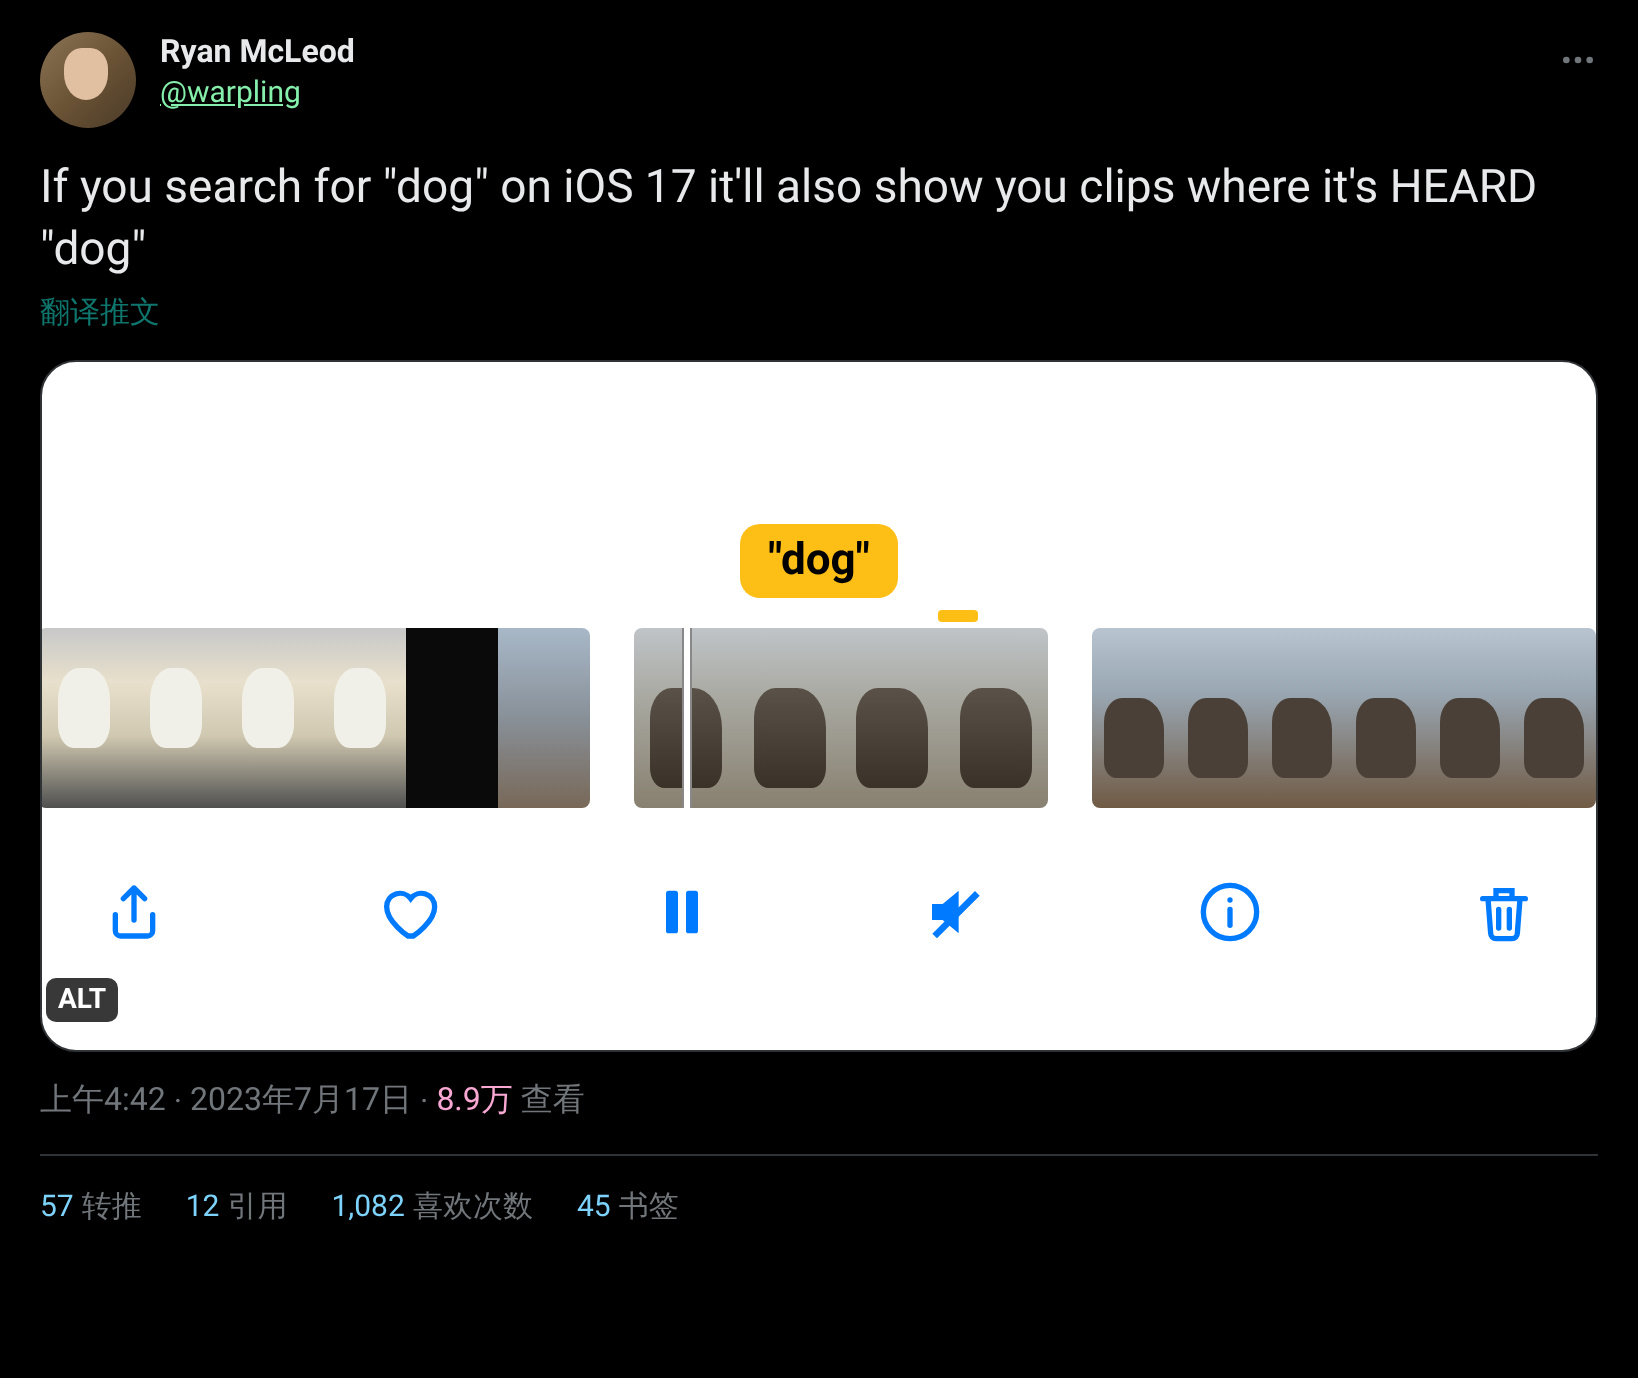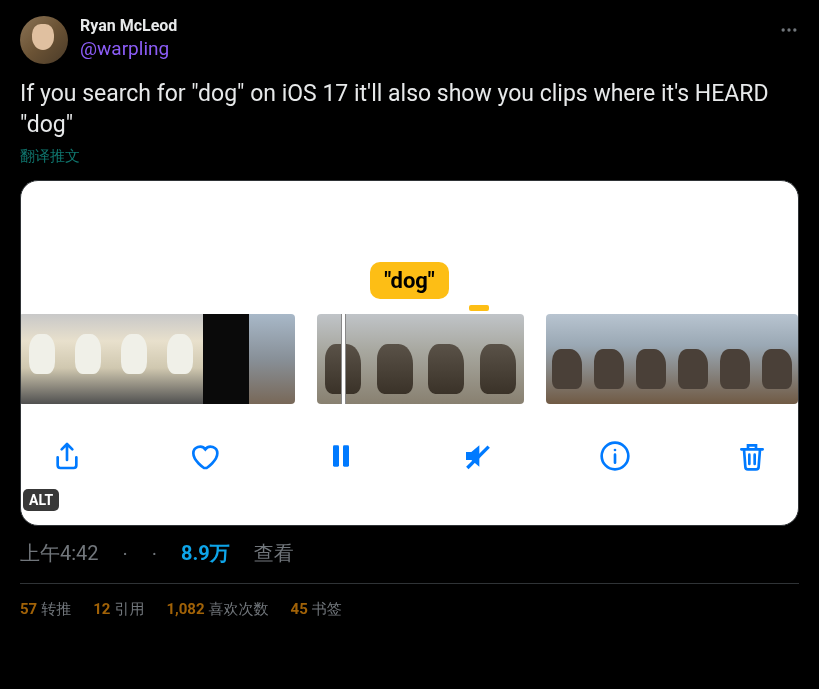--- a/index.html
+++ b/index.html
@@ -42,22 +42,23 @@
   .name-block {
     flex: 1;
     line-height: 1.3;
   }
   .display-name {
     font-weight: 700;
     font-size: 16px;
     color: #e7e9ea;
   }
   .handle {
-    font-size: 19px;
-    color: #8b5cf6;
+    font-size: 15px;
+    color: #86efac;
+    text-decoration: underline;
   }
   .more-icon {
     color: #71767b;
     padding-top: 4px;
   }
   .more-icon svg { width: 20px; height: 20px; fill: currentColor; }
   .tweet-text {
     font-size: 23px;
     line-height: 1.35;
     color: #e7e9ea;
@@ -199,48 +200,48 @@
     background: rgba(0,0,0,0.78);
     color: #fff;
     font-size: 14px;
     font-weight: 700;
     padding: 3px 6px;
     border-radius: 5px;
   }
   .meta-row {
     margin-top: 14px;
     color: #71767b;
-    font-size: 20px;
+    font-size: 16px;
     display: flex;
     align-items: center;
-    gap: 24px;
+    gap: 4px;
   }
   .meta-row .views-count {
-    color: #0ea5e9;
-    font-weight: 700;
+    color: #f9a8d4;
+    font-weight: 400;
   }
   .divider {
     height: 1px;
     background: #2f3336;
     margin-top: 16px;
   }
   .stats-row {
     display: flex;
     gap: 22px;
     padding-top: 16px;
     font-size: 15px;
     color: #71767b;
   }
   .stat {
     display: flex;
     gap: 4px;
   }
   .stat .count {
-    color: #a16207;
-    font-weight: 700;
+    color: #7dd3fc;
+    font-weight: 400;
   }
 </style>
 </head>
 <body>
 
 <div class="tweet-container">
 
   <div class="header">
     <div class="avatar"></div>
     <div class="name-block">
@@ -331,20 +332,21 @@
           </svg>
       </div>
     </div>
 
     <div class="alt-badge">ALT</div>
   </div>
 
   <div class="meta-row">
     <span>上午4:42</span>
     <span>·</span>
+    <span>2023年7月17日</span>
     <span>·</span>
     <span class="views-count">8.9万</span>
     <span>查看</span>
   </div>
 
   <div class="divider"></div>
 
   <div class="stats-row">
     <div class="stat">
       <span class="count">57</span>

